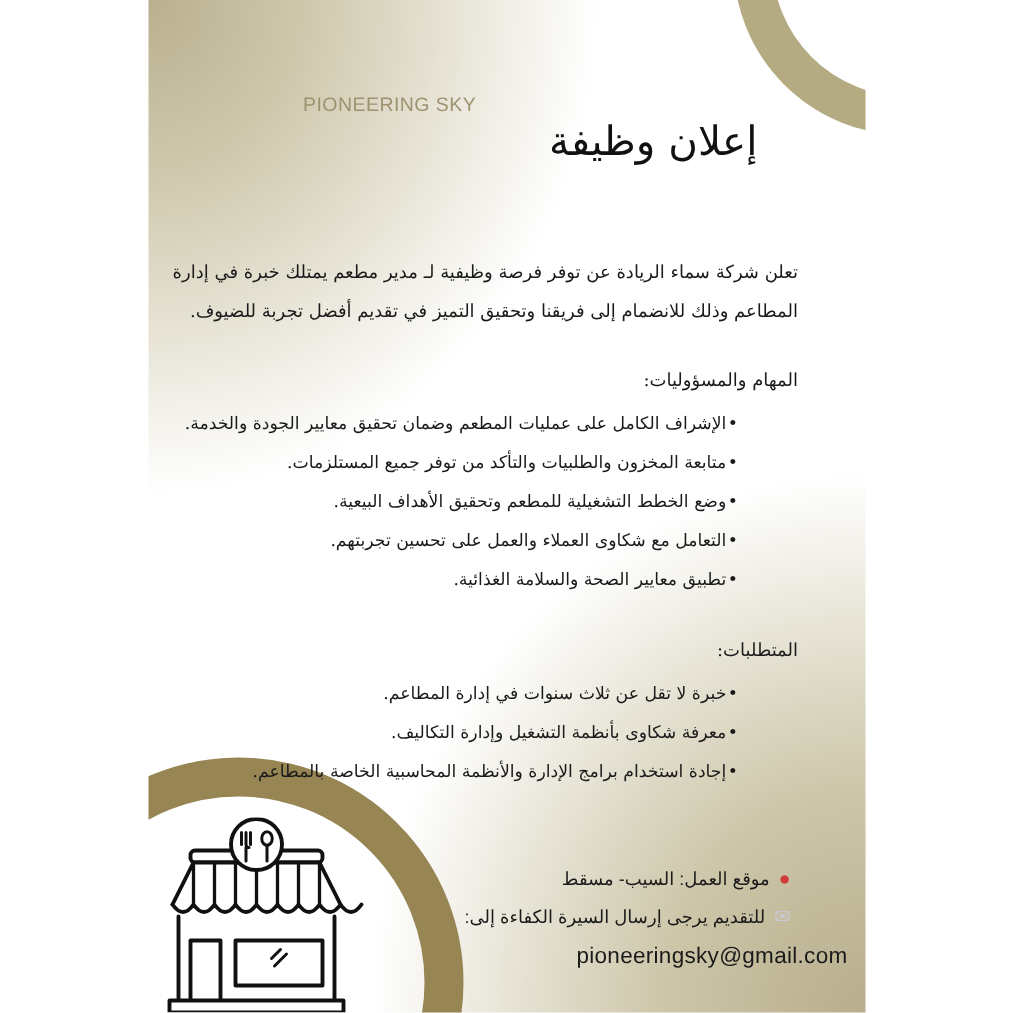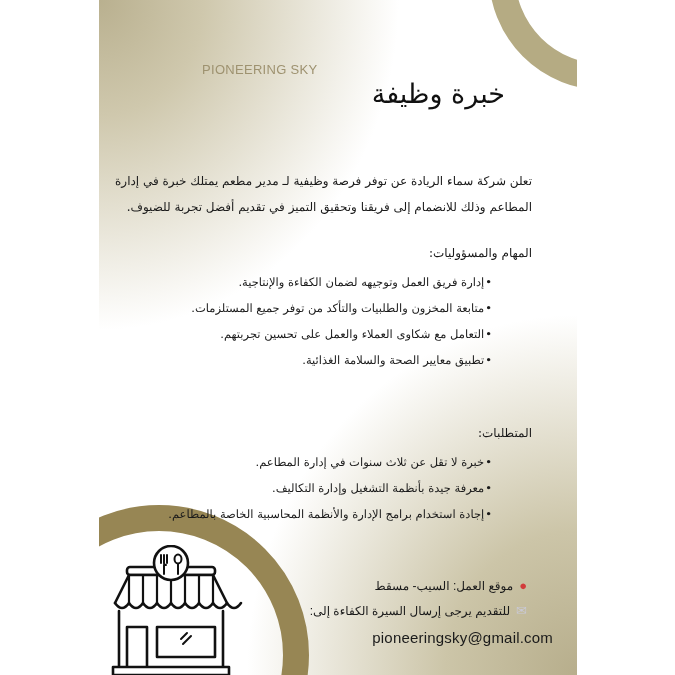--- a/index.html
+++ b/index.html
@@ -54,50 +54,51 @@
   .list li { height: 26px; line-height: 26px; white-space: nowrap; }
   .list li::before { content: "•"; margin-left: 1px; }
   .contact {
     position: absolute; right: 50px; direction: rtl; text-align: center;
     font-size: 12px; color: #1a1a1a; font-family: Liberation Sans, sans-serif; white-space: nowrap;
   }
   .contact .ic { display: inline-block; margin-left: 6px; font-size: 13px; }
   .pin { color: #d23b3b; }
   .env { color: #c9c9d6; }
   .email {
-    position: absolute; right: 24px; top: 629px;
+    position: absolute; right: 12px; top: 629px;
     font-family: "Liberation Sans", sans-serif; font-size: 15px; color: #1a1a1a; letter-spacing: 0.2px;
   }
   .store { position: absolute; left: 0px; top: 545px; width: 145px; height: 130px; }
 </style>
 </head>
 <body>
 
 <div class="poster">
   <div class="arc-top"></div>
   <div class="arc-bottom"></div>
 
   <div class="brand">PIONEERING SKY</div>
 
-  <div class="title">خبرة وظيفة</div>
+  <div class="title">إعلان وظيفة</div>
 
   <div class="intro">تعلن شركة سماء الريادة عن توفر فرصة وظيفية لـ مدير مطعم يمتلك خبرة في إدارة المطاعم وذلك للانضمام إلى فريقنا وتحقيق التميز في تقديم أفضل تجربة للضيوف.</div>
 
   <div class="section-head" style="top:246px;">المهام والمسؤوليات:</div>
   <ul class="list" style="top:269px;">
-    <li>إدارة فريق العمل وتوجيهه لضمان الكفاءة والإنتاجية.</li>
+    <li>الإشراف الكامل على عمليات المطعم وضمان تحقيق معايير الجودة والخدمة.</li>
     <li>متابعة المخزون والطلبيات والتأكد من توفر جميع المستلزمات.</li>
+    <li>وضع الخطط التشغيلية للمطعم وتحقيق الأهداف البيعية.</li>
     <li>التعامل مع شكاوى العملاء والعمل على تحسين تجربتهم.</li>
     <li>تطبيق معايير الصحة والسلامة الغذائية.</li>
   </ul>
 
   <div class="section-head" style="top:426px;">المتطلبات:</div>
   <ul class="list" style="top:449px;">
     <li>خبرة لا تقل عن ثلاث سنوات في إدارة المطاعم.</li>
-    <li>معرفة جيدة بأنظمة التشغيل وإدارة التكاليف.</li>
+    <li>معرفة شكاوى بأنظمة التشغيل وإدارة التكاليف.</li>
     <li>إجادة استخدام برامج الإدارة والأنظمة المحاسبية الخاصة بالمطاعم.</li>
   </ul>
 
   <div class="contact" style="top:578px;">
     <span class="ic pin">●</span><span>موقع العمل: السيب- مسقط</span>
   </div>
   <div class="contact" style="top:603px;">
     <span class="ic env">✉</span><span>للتقديم يرجى إرسال السيرة الكفاءة إلى:</span>
   </div>
   <div class="email">pioneeringsky@gmail.com</div>

